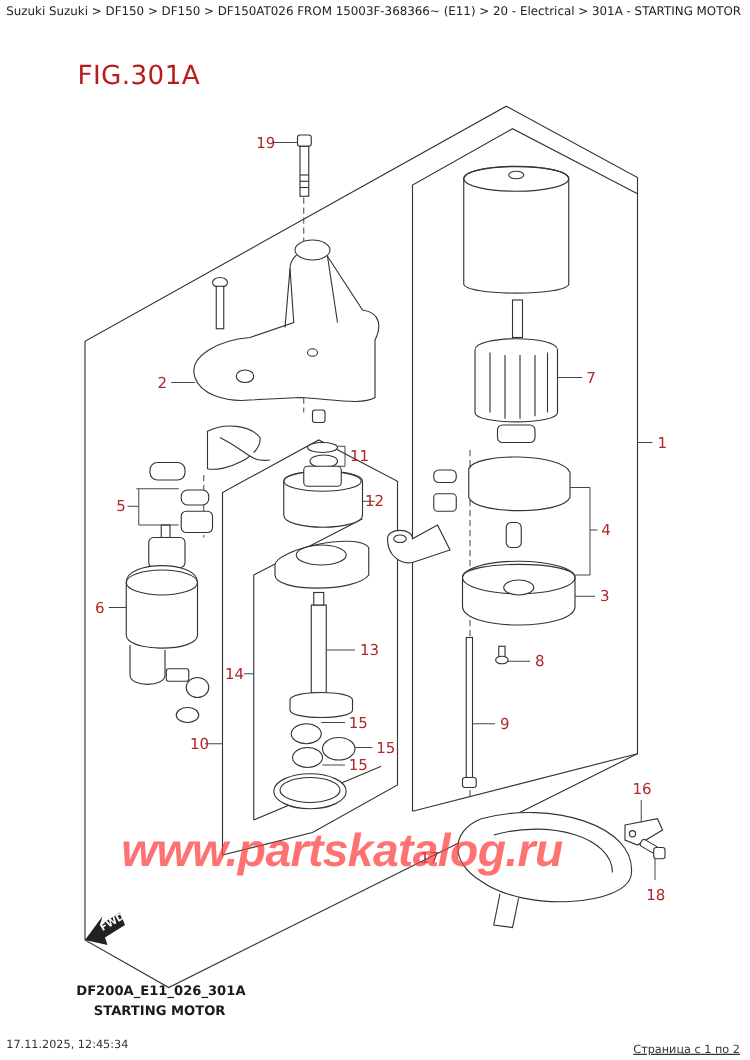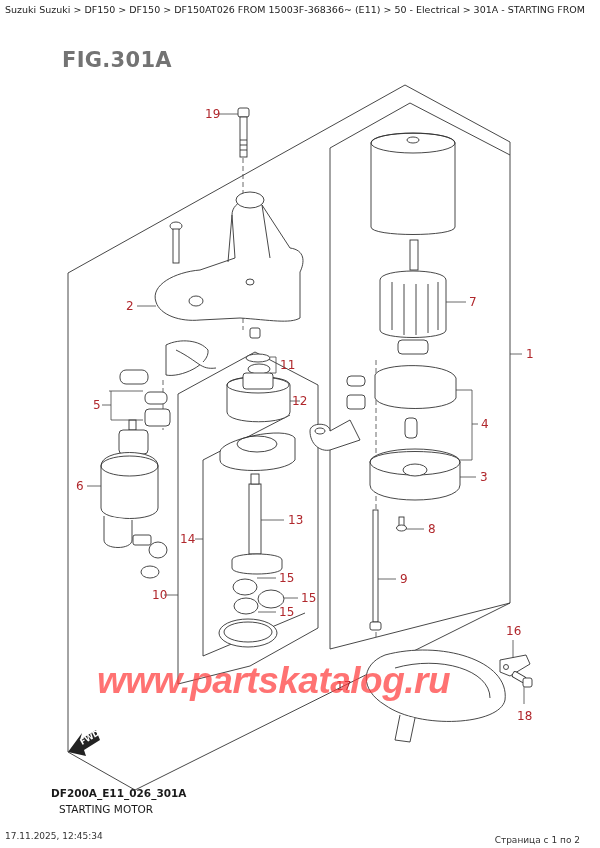--- a/index.html
+++ b/index.html
@@ -1,40 +1,40 @@
 <!DOCTYPE html>
 <html><head>
 <meta charset="utf-8">
 <style>
   html, body { margin:0; padding:0; background:#ffffff; }
   body { width:600px; height:848px; position:relative; overflow:hidden;
          font-family:"DejaVu Sans", sans-serif; color:#1a1a1a; }
   .breadcrumb { position:absolute; left:5px; top:4px; font-size:9.5px; color:#222; white-space:nowrap; }
   .breadcrumb span.sep { margin:0 3px; }
-  .fig-title { position:absolute; left:62px; top:48px; font-size:21px; font-weight:bold; color:#737373; letter-spacing:0.3px; }
+  .fig-title { position:absolute; left:62px; top:48px; font-size:21px; font-weight:normal; color:#b91c1c; letter-spacing:0.3px; }
   svg.diagram { position:absolute; left:0; top:0; }
   .callout { fill:#b0272c; font-family:"DejaVu Sans", sans-serif; font-size:12px; }
   .ln { stroke:#333; stroke-width:0.9; fill:none; }
   .lead { stroke:#444; stroke-width:0.8; fill:none; }
   .part { stroke:#333; stroke-width:0.9; fill:#fff; }
   .dash { stroke:#444; stroke-width:0.8; stroke-dasharray:5 3; fill:none; }
   .watermark { position:absolute; left:97px; top:660px; font-family:"Liberation Sans", sans-serif;
                font-size:37px; font-weight:bold; font-style:italic; color:rgba(255,60,60,0.72);
                white-space:nowrap; letter-spacing:-0.5px; }
-  .code { position:absolute; left:51px; top:787px; font-size:10.5px; font-weight:bold; }
-  .caption { position:absolute; left:59px; top:803px; font-size:10.5px; font-weight:normal; }
+  .code { position:absolute; left:61px; top:787px; font-size:10.5px; font-weight:bold; }
+  .caption { position:absolute; left:75px; top:803px; font-size:10.5px; font-weight:bold; }
   .timestamp { position:absolute; left:5px; top:831px; font-size:9px; color:#333; }
-  .pager { position:absolute; right:20px; top:835px; font-size:9px; color:#333; }
+  .pager { position:absolute; right:8px; top:835px; font-size:9px; color:#333;text-decoration:underline; }
   .hotspot { cursor:pointer; }
 </style>
 </head>
 <body>
 
 <div class="breadcrumb">
-  <a>Suzuki Suzuki</a><span class="sep">&gt;</span><a>DF150</a><span class="sep">&gt;</span><a>DF150</a><span class="sep">&gt;</span><a>DF150AT026 FROM 15003F-368366~ (E11)</a><span class="sep">&gt;</span><a>50 - Electrical</a><span class="sep">&gt;</span><span>301A - STARTING FROM</span>
+  <a>Suzuki Suzuki</a><span class="sep">&gt;</span><a>DF150</a><span class="sep">&gt;</span><a>DF150</a><span class="sep">&gt;</span><a>DF150AT026 FROM 15003F-368366~ (E11)</a><span class="sep">&gt;</span><a>20 - Electrical</a><span class="sep">&gt;</span><span>301A - STARTING MOTOR</span>
 </div>
 
 <div class="fig-title">FIG.301A</div>
 
 <svg class="diagram" width="600" height="848" viewBox="0 0 600 848">
 
   <g>
     <polyline class="ln" points="68,664 68,273 405,85 510,142 510,603 135,790 68,752 68,664"></polyline>
 
     <polyline class="ln" points="330,649 330,148 410,103 510,155"></polyline>

